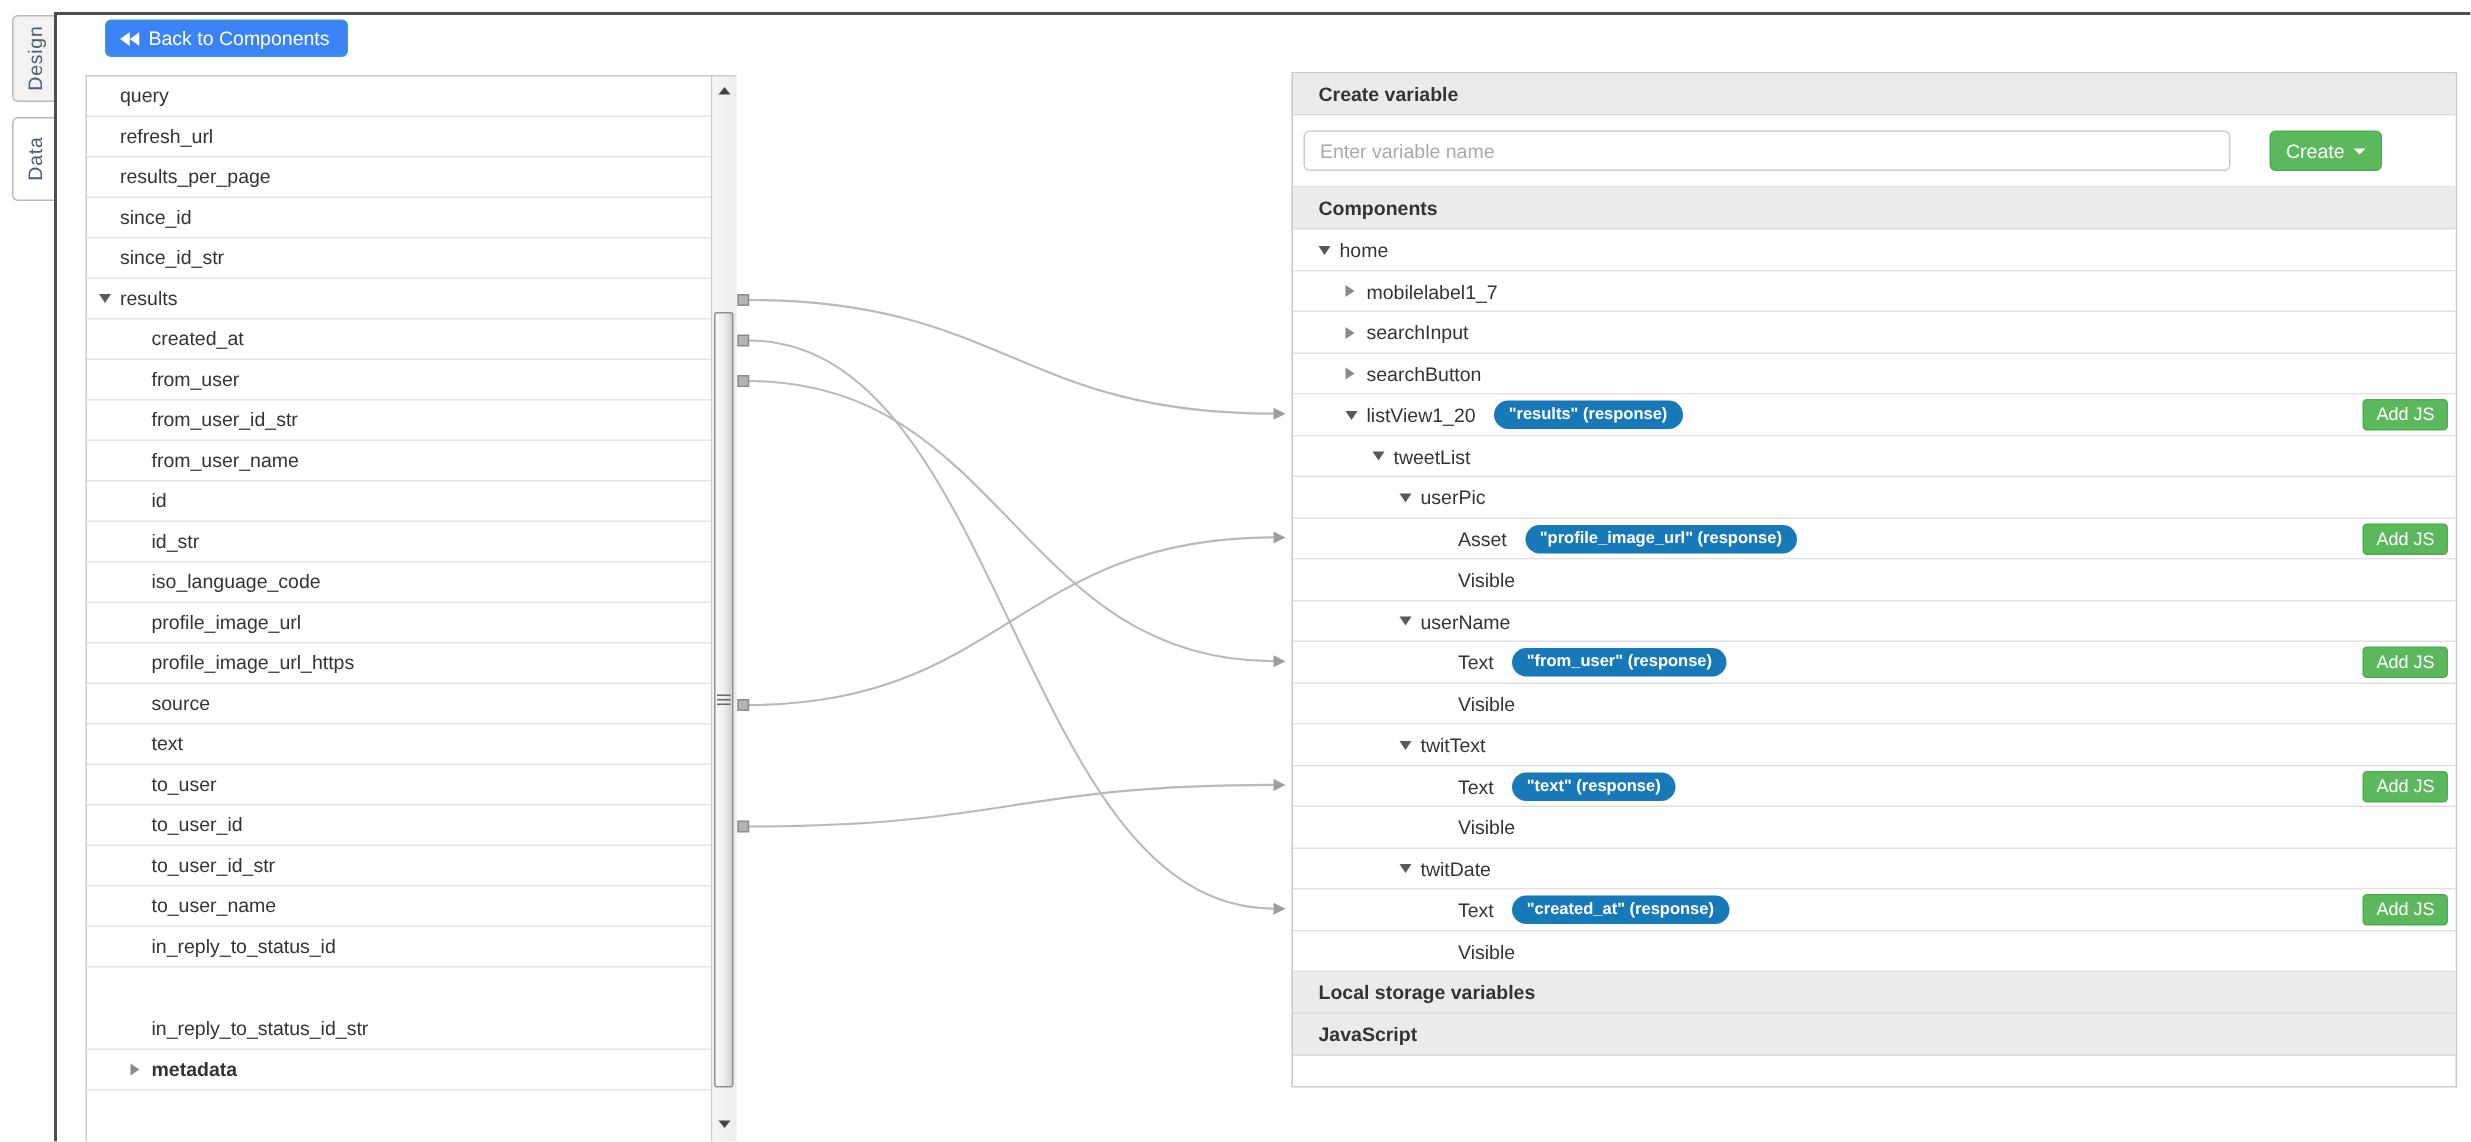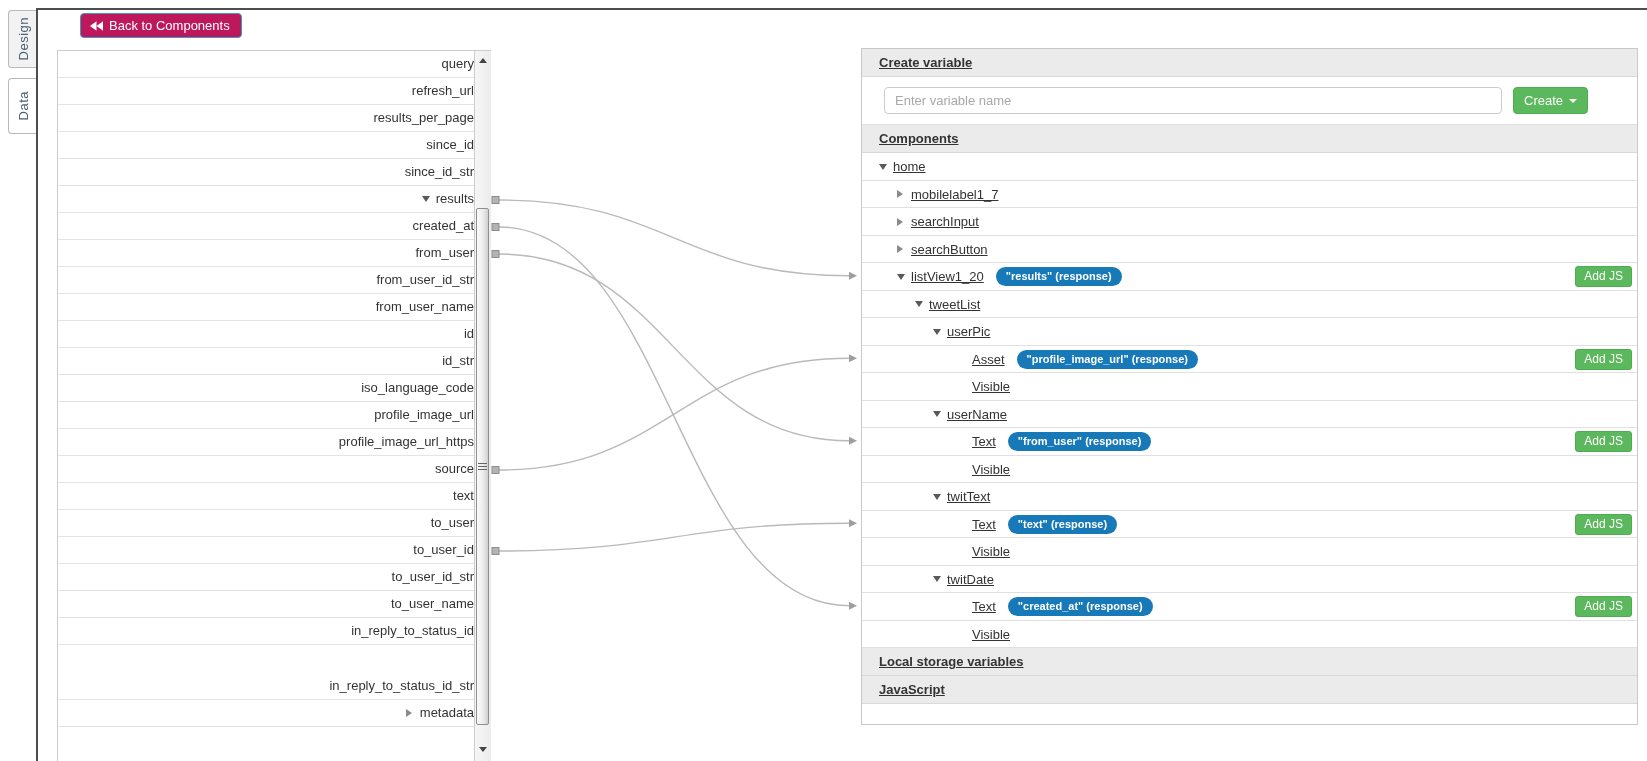--- a/index.html
+++ b/index.html
@@ -20,34 +20,34 @@
     display:flex;align-items:center;justify-content:center;cursor:pointer;
   }
   .vtab span{
     writing-mode:vertical-rl;transform:rotate(180deg);
     font-size:13px;color:#4a6073;letter-spacing:.5px;
   }
   #tab-design{top:10px;height:58px;background:#f2f2f2;}
   #tab-data{top:78px;height:56px;background:#ffffff;}
   
   #back-btn{
-    position:absolute;left:80px;top:13px;height:25px;padding:0 11px 0 9px;
-    background:#be185d;border:1px solid #3d9cbd;border-radius:4px;
+    position:absolute;left:70px;top:13px;height:25px;padding:0 11px 0 9px;
+    background:#3b82f6;border:1px solid #3d9cbd;border-radius:4px;
     color:#fff;font-size:13px;line-height:23px;cursor:pointer;
     display:flex;align-items:center;gap:6px;box-sizing:border-box;
   }
   
   #response-tree{
     position:absolute;left:57px;top:50px;width:418px;bottom:0;
     box-sizing:border-box;border:1px solid #cccccc;border-bottom:none;
     background:#fff;overflow:hidden;
   }
   .trow{
     height:27px;box-sizing:border-box;border-bottom:1px solid #e4e4e4;
-    line-height:26px;font-size:13px;white-space:nowrap;cursor:pointer;text-align:right;
+    line-height:26px;font-size:13px;white-space:nowrap;cursor:pointer;
   }
   .tri{display:inline-block;width:0;height:0;vertical-align:middle;margin-top:-2px;}
   .tri.open{border-left:4.5px solid transparent;border-right:4.5px solid transparent;border-top:6px solid #595959;}
   .tri.closed{border-top:4.5px solid transparent;border-bottom:4.5px solid transparent;border-left:6px solid #8a8a8a;}
   .tribox{display:inline-block;width:14px;margin-left:-14px;text-align:left;}
   
   #vscroll{position:absolute;left:475px;top:50px;width:16px;bottom:0;
     background:linear-gradient(90deg,#f6f6f6,#ececec);border-top:1px solid #ccc;box-sizing:border-box;}
   .sb-btn{position:absolute;left:0;width:16px;height:16px;display:flex;align-items:center;justify-content:center;cursor:pointer;}
   .sb-up{top:1px;} .sb-down{top:690px;}
@@ -59,29 +59,29 @@
     border:1px solid #8f8f8f;border-radius:2px;cursor:pointer;
     background:linear-gradient(90deg,#fbfbfb,#ececec 55%,#cfcfcf);
     display:flex;align-items:center;justify-content:center;flex-direction:column;gap:2px;
   }
   #sb-thumb i{display:block;width:9px;height:0;border-top:1px solid #666;}
   
   #wires{position:absolute;left:0;top:0;width:1647px;height:761px;pointer-events:none;}
   
   #right-panel{
     position:absolute;left:861px;top:48px;width:777px;height:677px;
-    box-sizing:border-box;border:1px solid #c9c9c9;background:#fff;text-decoration:underline;
+    box-sizing:border-box;border:1px solid #c9c9c9;background:#fff;
   }
   .phead{
     height:28px;box-sizing:border-box;background:#ebebeb;border-bottom:1px solid #d9d9d9;
     font-size:13px;font-weight:bold;line-height:27px;padding-left:17px;cursor:pointer;
   }
   #var-row{height:48px;box-sizing:border-box;border-bottom:1px solid #e0e0e0;position:relative;background:#fff;}
   #var-input{
-    position:absolute;left:22px;top:10px;width:618px;height:27px;box-sizing:border-box;
+    position:absolute;left:7px;top:10px;width:618px;height:27px;box-sizing:border-box;
     border:1px solid #ccc;border-radius:4px;padding:0 10px;font-size:13px;
     font-family:"Liberation Sans",sans-serif;color:#8b5cf6;outline:none;
   }
   #var-input::placeholder{color:#a9a9a9;}
   .green-btn{
     background:#5cb85c;border:1px solid #4cae4c;border-radius:4px;color:#fff;
     font-size:13px;font-family:"Liberation Sans",sans-serif;cursor:pointer;
   }
   #create-btn{position:absolute;left:651px;top:10px;height:27px;padding:0 10px;display:flex;align-items:center;gap:6px;}
   .caret{display:inline-block;width:0;height:0;border-left:4px solid transparent;border-right:4px solid transparent;border-top:4px solid #fff;}
@@ -137,21 +137,21 @@
     <div class="trow" style="padding-left: 43px;"><span>profile_image_url</span></div>
     <div class="trow" style="padding-left: 43px;"><span>profile_image_url_https</span></div>
     <div class="trow" style="padding-left: 43px;"><span>source</span></div>
     <div class="trow" style="padding-left: 43px;"><span>text</span></div>
     <div class="trow" style="padding-left: 43px;"><span>to_user</span></div>
     <div class="trow" style="padding-left: 43px;"><span>to_user_id</span></div>
     <div class="trow" style="padding-left: 43px;"><span>to_user_id_str</span></div>
     <div class="trow" style="padding-left: 43px;"><span>to_user_name</span></div>
     <div class="trow" style="padding-left: 43px;"><span>in_reply_to_status_id</span></div>
     <div class="trow" style="padding-left: 43px; margin-top: 28px;"><span>in_reply_to_status_id_str</span></div>
-    <div class="trow" style="padding-left: 43px;"><span class="tribox"><i class="tri closed"></i></span><span>metadata</span></div>
+    <div class="trow" style="padding-left: 43px; font-weight: bold;"><span class="tribox"><i class="tri closed"></i></span><span>metadata</span></div>
   </div>
 
 <div id="vscroll">
   <div class="sb-btn sb-up">
       <i class="arr up"></i>
     </div>
   <div id="sb-thumb">
       <i></i>
       <i></i>
       <i></i>

